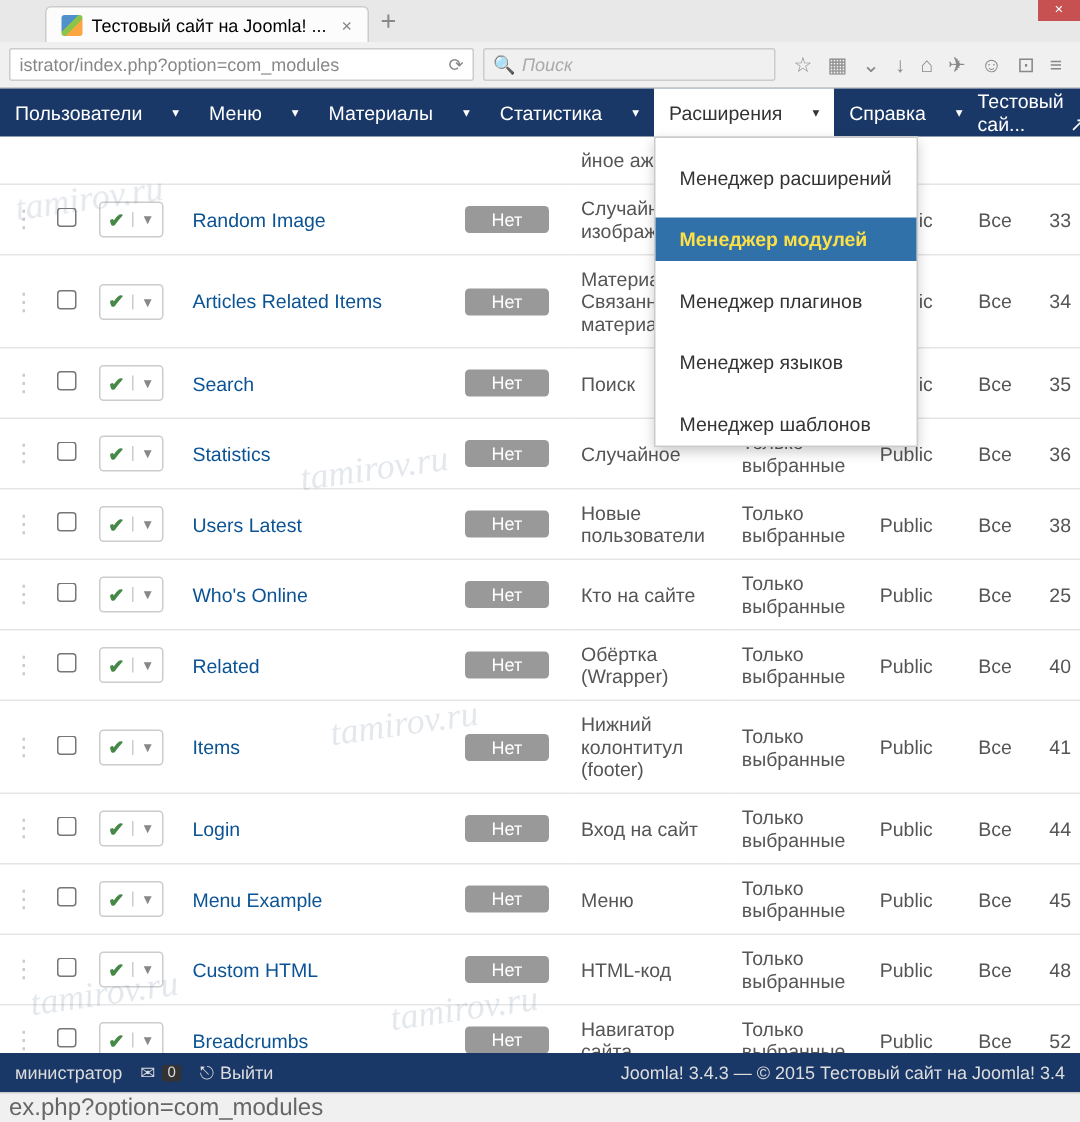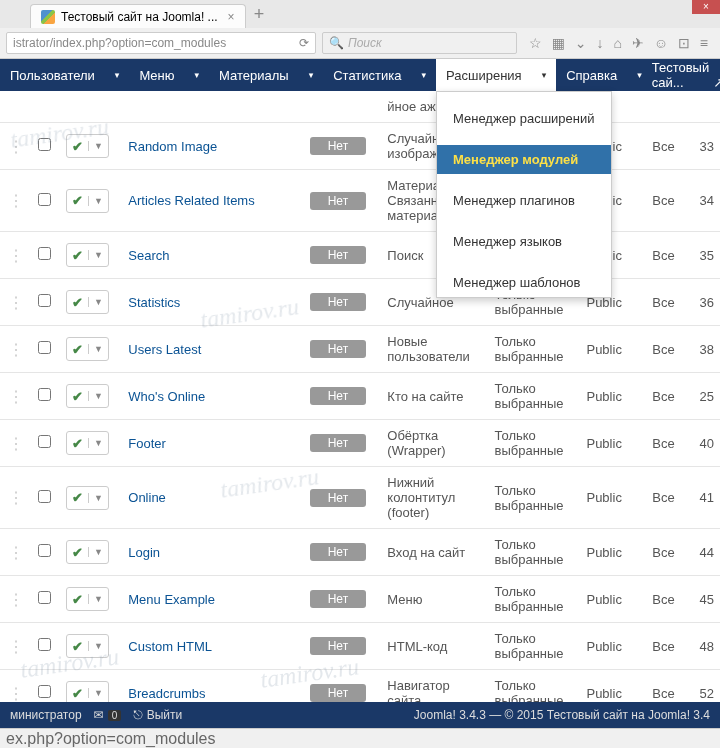--- a/index.html
+++ b/index.html
@@ -247,36 +247,36 @@
           <td class="lang-col">Все</td>
           <td class="id-col">25</td>
         </tr>
         <tr>
           <td class="drag-col">⋮</td>
           <td class="check-col"><input type="checkbox" style=""></td>
           <td class="status-col"><span class="status-btn">
               <span class="check">✔</span>
               <span class="drop">▼</span>
             </span></td>
-          <td class="title-col"><a class="title-link">Footer</a></td>
+          <td class="title-col"><a class="title-link">Related</a></td>
           <td class="badge-col"><span class="badge">Нет</span></td>
           <td class="pos-col">Обёртка (Wrapper)</td>
           <td class="sel-col">Только выбранные</td>
           <td class="access-col">Public</td>
           <td class="lang-col">Все</td>
           <td class="id-col">40</td>
         </tr>
         <tr>
           <td class="drag-col">⋮</td>
           <td class="check-col"><input type="checkbox" style=""></td>
           <td class="status-col"><span class="status-btn">
               <span class="check">✔</span>
               <span class="drop">▼</span>
             </span></td>
-          <td class="title-col"><a class="title-link">Online</a></td>
+          <td class="title-col"><a class="title-link">Items</a></td>
           <td class="badge-col"><span class="badge">Нет</span></td>
           <td class="pos-col">Нижний колонтитул (footer)</td>
           <td class="sel-col">Только выбранные</td>
           <td class="access-col">Public</td>
           <td class="lang-col">Все</td>
           <td class="id-col">41</td>
         </tr>
         <tr>
           <td class="drag-col">⋮</td>
           <td class="check-col"><input type="checkbox" style=""></td>

